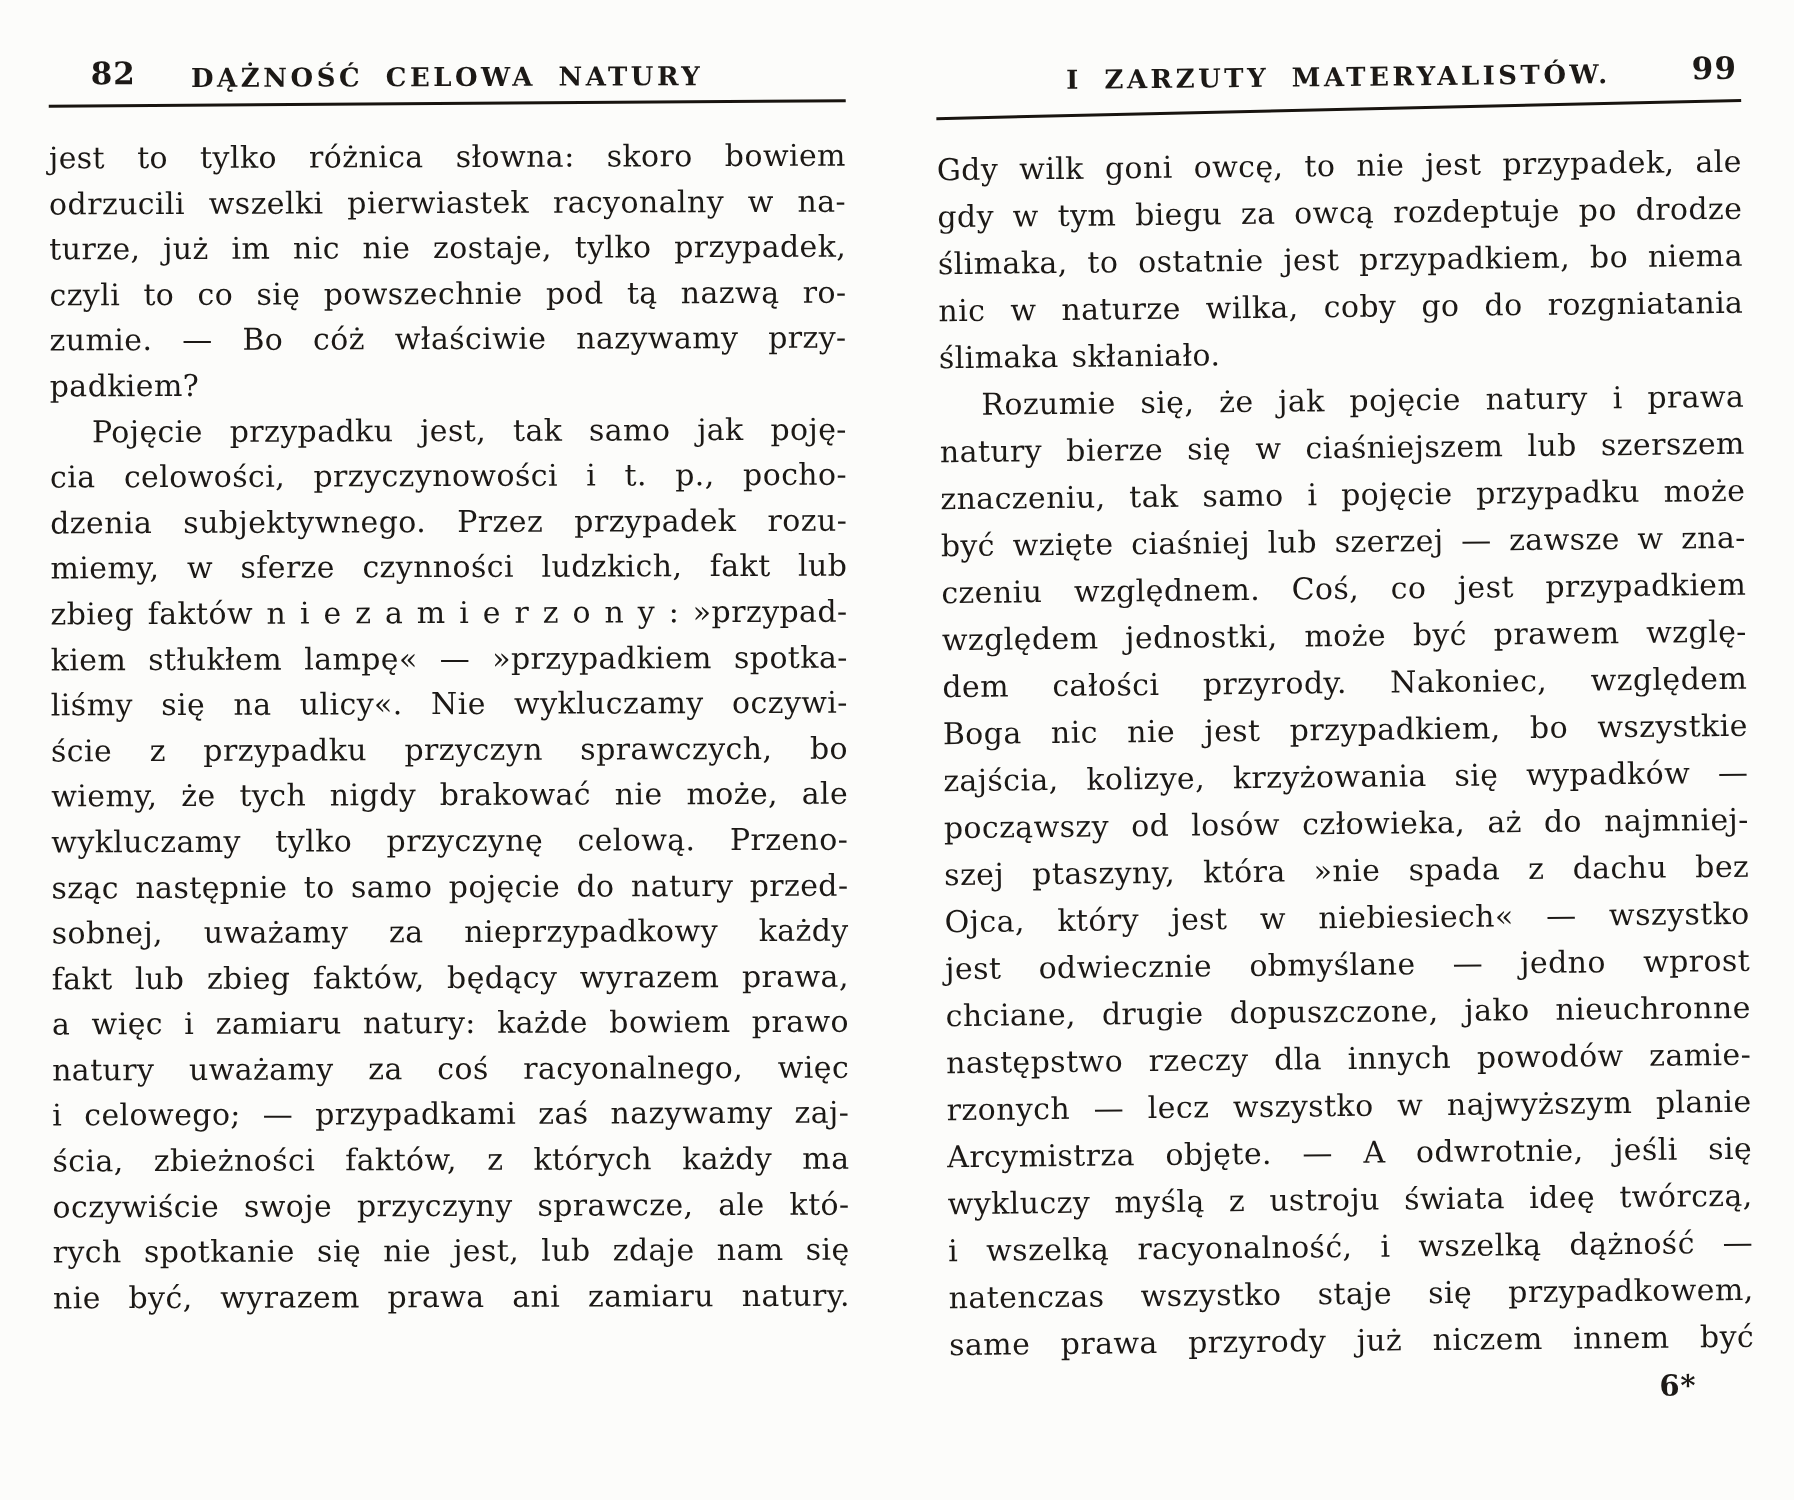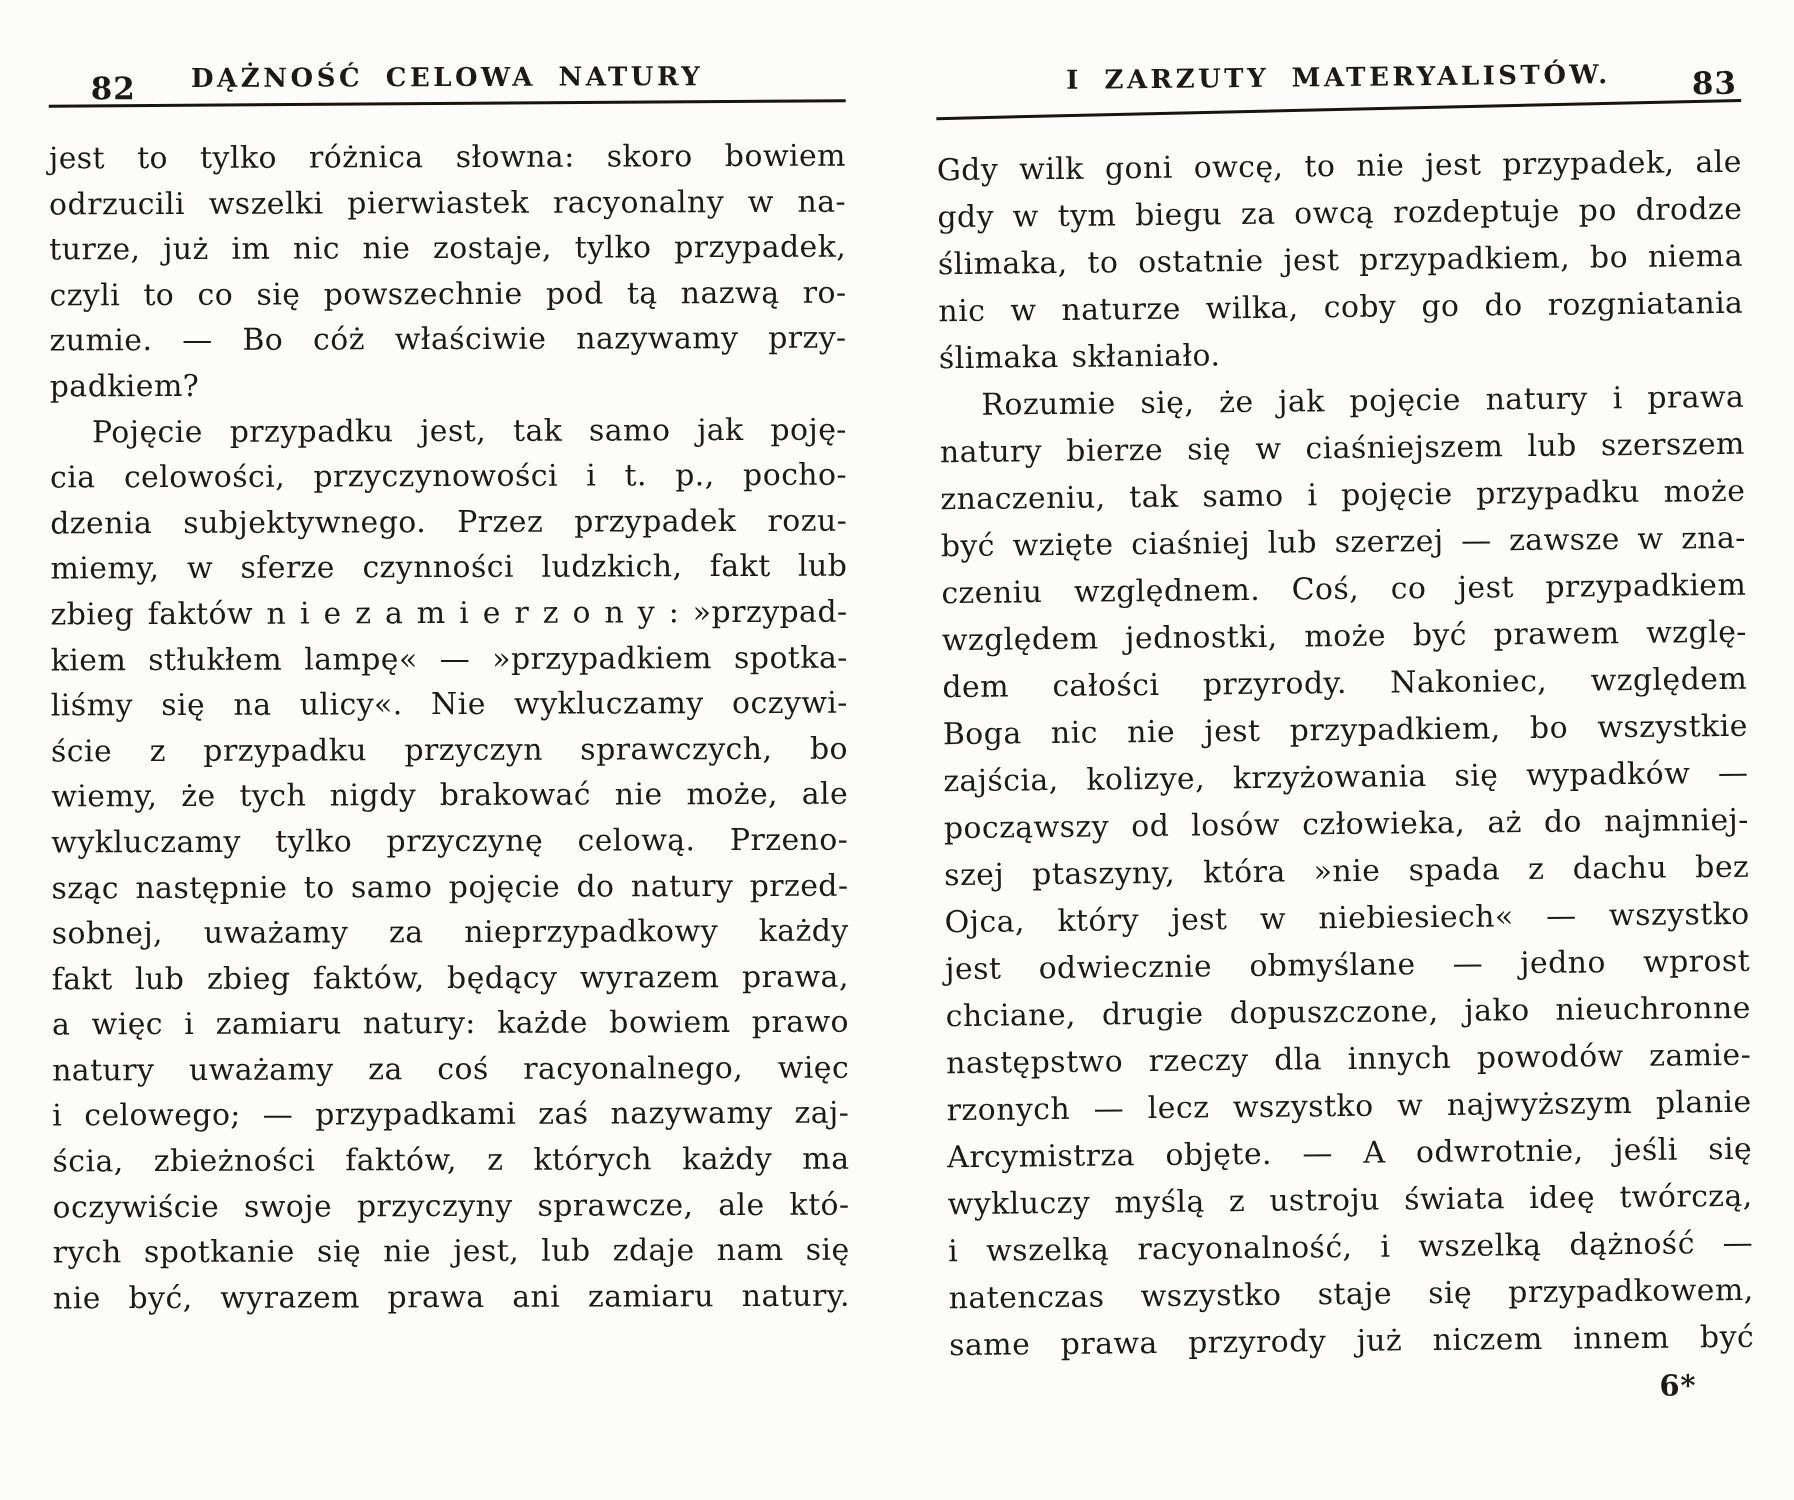--- a/index.html
+++ b/index.html
@@ -27,21 +27,21 @@
     transform-origin: 50% 30%;
   }
   .page.right {
     left: 940px;
     width: 805px;
     transform: rotate(-0.6deg);
     transform-origin: 50% 30%;
   }
   .pagenum {
     position: absolute;
-    top: 29px;
+    top: 14px;
     font-size: 31px;
     font-weight: bold;
     letter-spacing: 1px;
   }
   .page.left .pagenum { left: 42px; }
   .page.right .pagenum { right: 4px; }
   .running-head {
     position: absolute;
     top: 22px;
     left: 0;
@@ -133,21 +133,21 @@
         <div class="text-line">natury uważamy za coś racyonalnego, więc</div>
         <div class="text-line">i celowego; — przypadkami zaś nazywamy zaj-</div>
         <div class="text-line">ścia, zbieżności faktów, z których każdy ma</div>
         <div class="text-line">oczywiście swoje przyczyny sprawcze, ale któ-</div>
         <div class="text-line">rych spotkanie się nie jest, lub zdaje nam się</div>
         <div class="text-line">nie być, wyrazem prawa ani zamiaru natury.</div>
       </div>
   </section>
 
   <section class="page right">
-    <div class="pagenum">83</div>
+    <div class="pagenum">99</div>
     <div class="running-head">I ZARZUTY MATERYALISTÓW.</div>
     <div class="head-rule"></div>
     <div class="text-block">
         <div class="text-line">Gdy wilk goni owcę, to nie jest przypadek, ale</div>
         <div class="text-line">gdy w tym biegu za owcą rozdeptuje po drodze</div>
         <div class="text-line">ślimaka, to ostatnie jest przypadkiem, bo niema</div>
         <div class="text-line">nic w naturze wilka, coby go do rozgniatania</div>
         <div class="text-line end">ślimaka skłaniało.</div>
         <div class="text-line indent">Rozumie się, że jak pojęcie natury i prawa</div>
         <div class="text-line">natury bierze się w ciaśniejszem lub szerszem</div>

